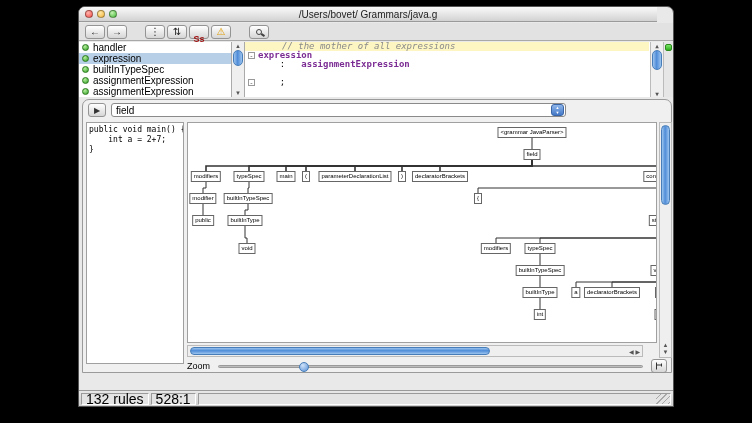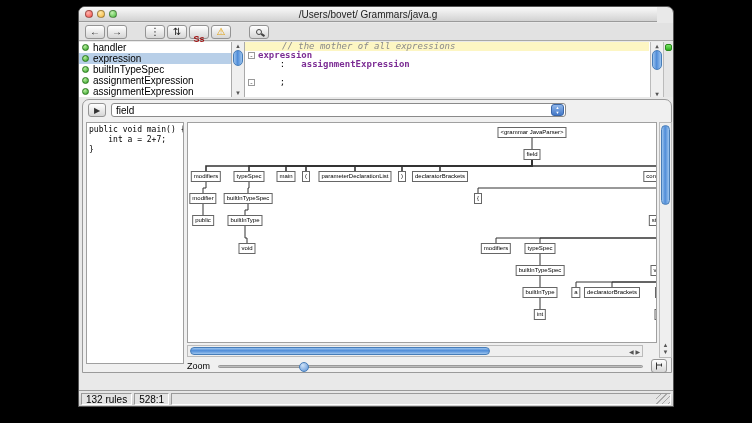--- a/index.html
+++ b/index.html
@@ -97,21 +97,21 @@
   .tab{font-size:10px;padding:1px 8px;border:1px solid #8a8a8a;background:linear-gradient(#fff,#ddd);
        margin-left:-1px;height:14px;line-height:11px;}
   .tab:first-child{border-radius:3px 0 0 3px;margin-left:0;}
   .tab:last-child{border-radius:0 3px 3px 0;}
   .tab.selected{background:linear-gradient(#a8c6ee,#6593d6);border-color:#44679e;}
   
   .statusbar{position:absolute;left:0;right:0;bottom:0;height:16px;
              background:linear-gradient(#e8e8e8,#cfcfcf);border-top:1px solid #9a9a9a;
              display:flex;align-items:center;padding:1px 2px;gap:2px;}
   .scell{border:1px solid;border-color:#9a9a9a #fff #fff #9a9a9a;background:#e4e4e4;
-         font-size:10px;padding:0 4px;height:12px;line-height:11px;white-space:nowrap;}
+         font-size:14px;padding:0 4px;height:12px;line-height:11px;white-space:nowrap;}
   .sfill{flex:1;position:relative;}
   .grip{position:absolute;right:0;top:0;bottom:0;width:14px;
         background:repeating-linear-gradient(135deg,transparent 0 3px,#a8a8a8 3px 4px);}
 </style>
 </head>
 <body>
 
 <div class="stage">
   <div class="window">
 

